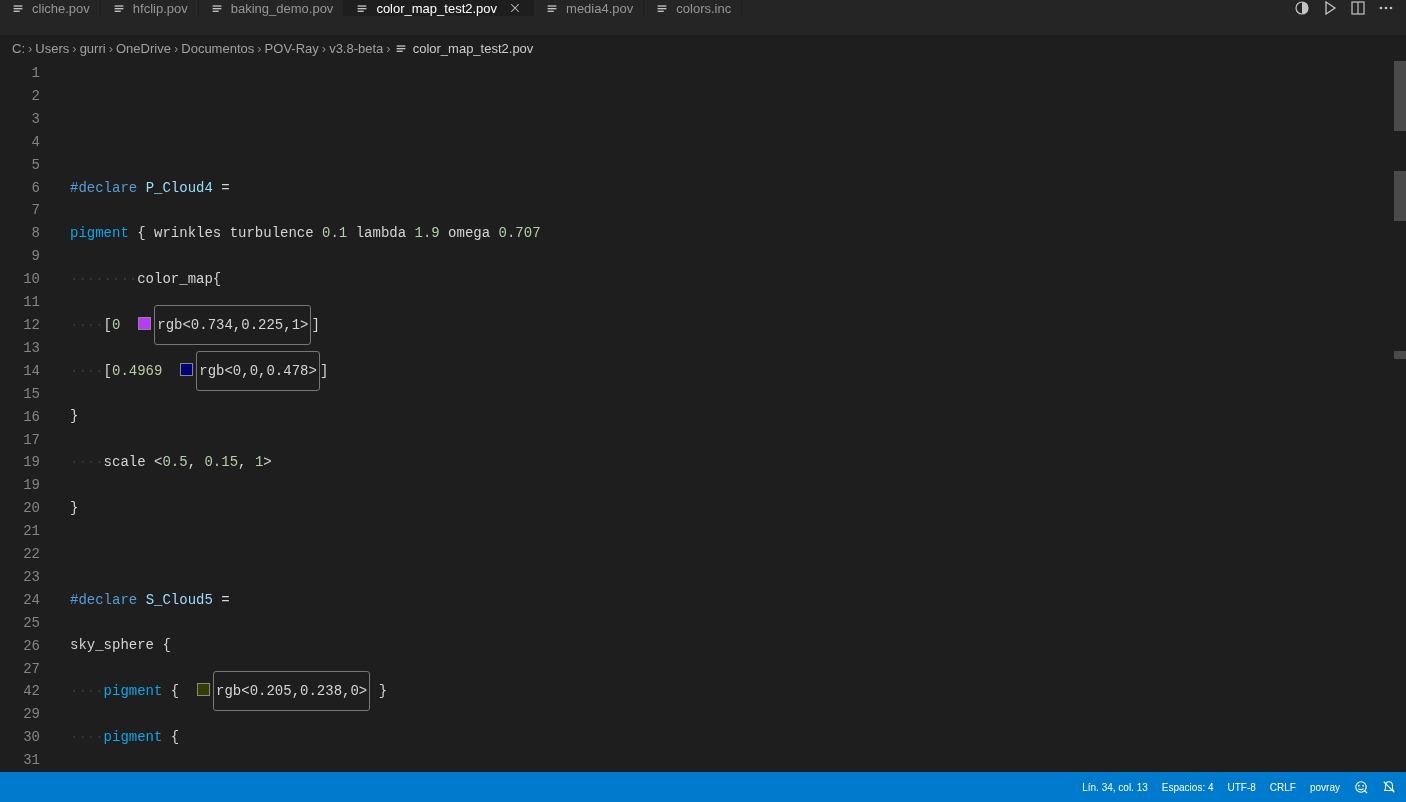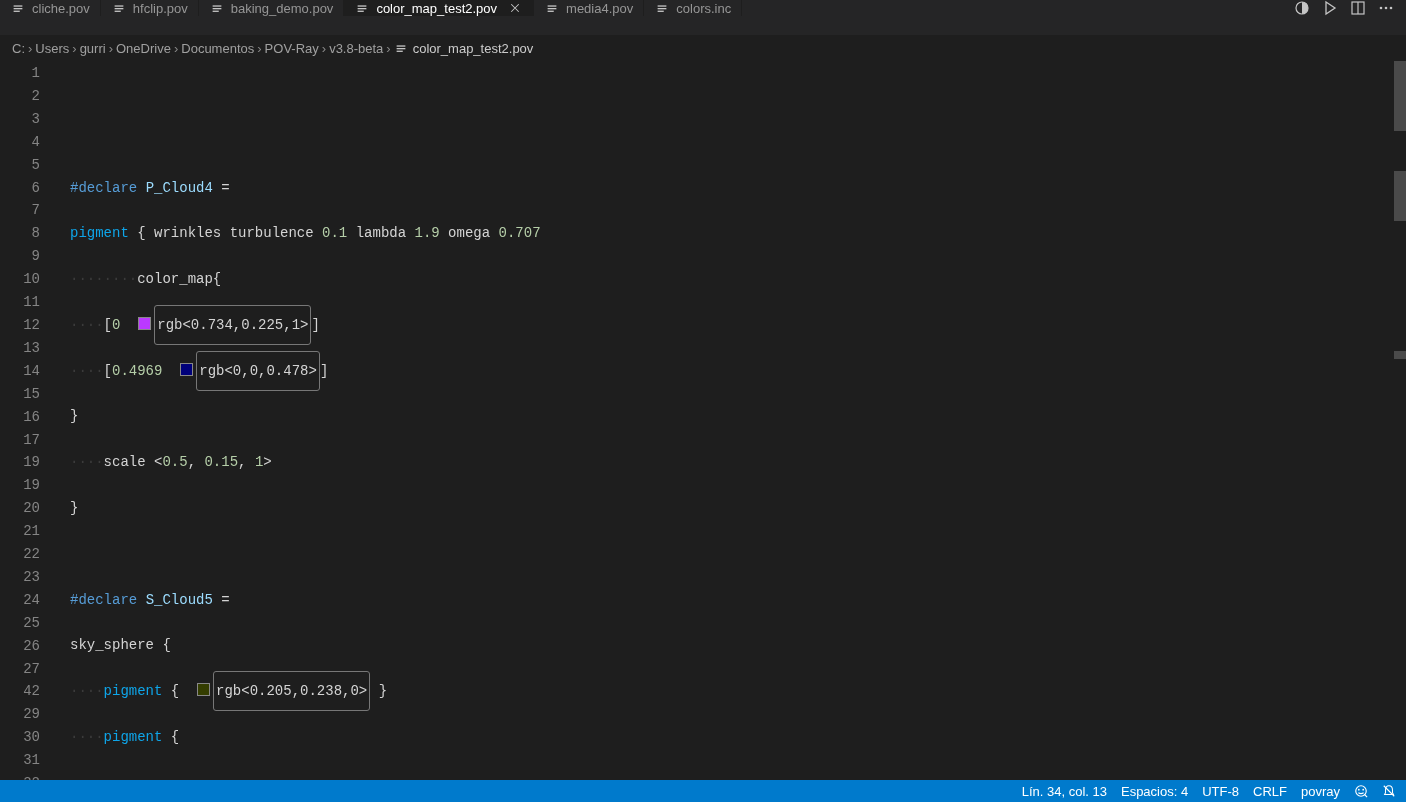--- a/index.html
+++ b/index.html
@@ -140,26 +140,26 @@
 }
 .minimap .vp {
   position: absolute;
   right: 0;
   width: 12px;
   background: #4a4a4a;
 }
 
 
 .statusbar {
-  height: 22px;
+  height: 30px;
   background: #007acc;
   color: #ffffff;
   display: flex;
   align-items: center;
-  font-size: 13px;
+  font-size: 10px;
   padding: 0 10px;
   gap: 14px;
   flex-shrink: 0;
 }
 .statusbar .sb-right { margin-left: auto; display: flex; align-items: center; gap: 14px; }
 .statusbar .sb-item { cursor: pointer; display: flex; align-items: center; gap: 4px; }
 </style>
 </head>
 <body>
 

